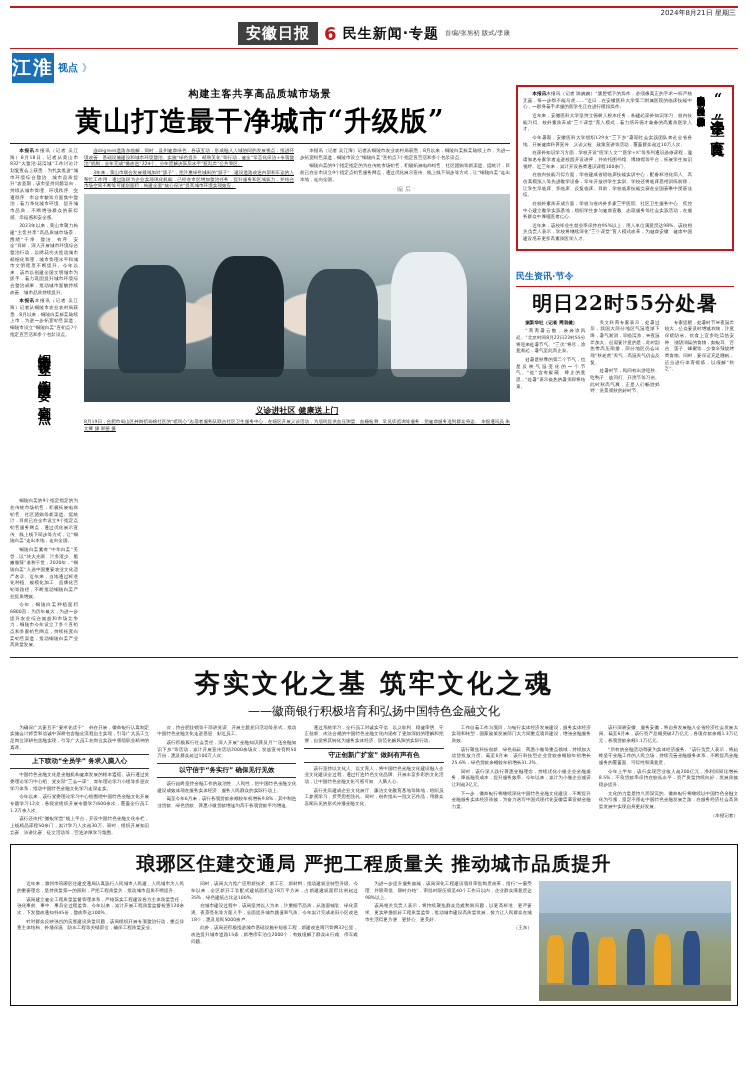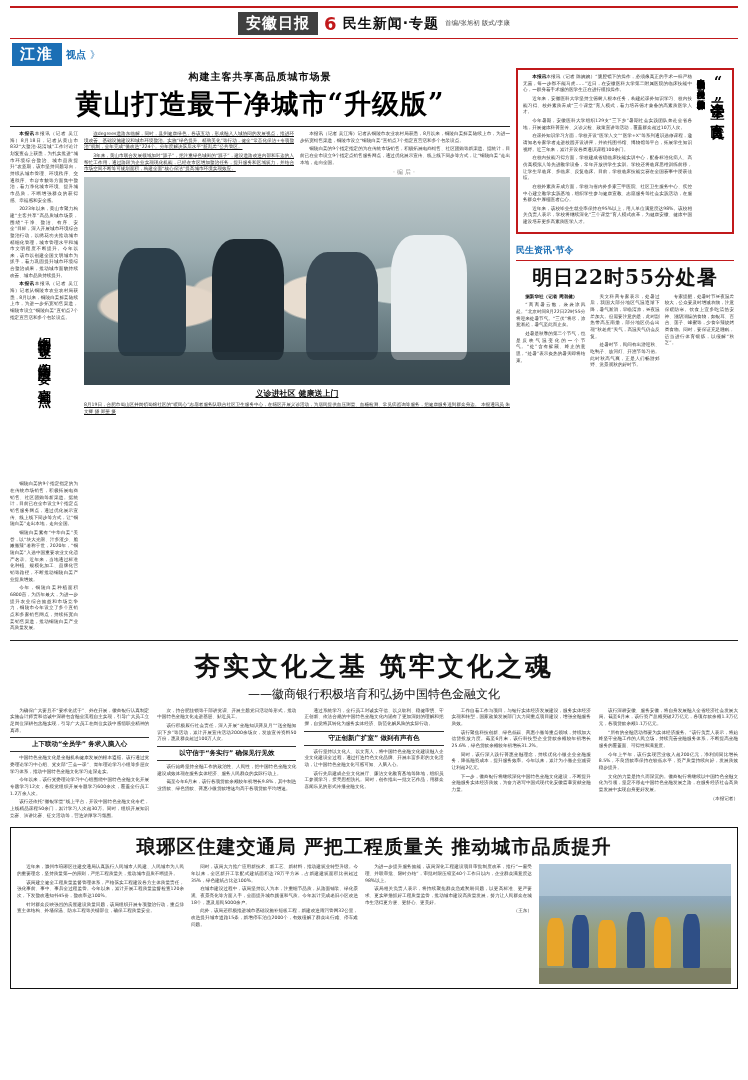--- a/index.html
+++ b/index.html
@@ -28,21 +28,21 @@
   .mast-top-rule { border-top:2px solid #c1191b; }
 
   
   .rule { border-top:1px solid #222; }
   .txt { font-size:4.6px; line-height:1.45; text-align:justify; color:#333; }
   .txt p { margin:0 0 2px 0; text-indent:2em; }
   .lbl { font-weight:bold; color:#111; }
 
   
   .jh-badge { display:flex; align-items:center; gap:4px; margin:4px 0 2px 2px; }
-  .jh-box { background:#1b6fb5; color:#fff; font-size:15px; font-weight:bold; padding:2px 8px; font-family:"DejaVu Serif","Liberation Serif",serif; letter-spacing:2px;}
+  .jh-box { background:#1b6fb5; color:#fff; font-size:19px; font-weight:bold; padding:2px 0; font-family:"DejaVu Serif","Liberation Serif",serif; letter-spacing:2px;}
   .jh-sub { font-size:10px; color:#1b6fb5; font-weight:bold; }
   .jh-arrow { color:#1b6fb5; font-size:10px; }
 
   
   .top-zone { display:flex; gap:6px; margin-top:2px; }
   .top-main { width:500px; }
   .top-right { width:218px; border:2px solid #c1191b; padding:4px 5px; }
 
   .kicker { text-align:center; font-size:10px; font-weight:bold; letter-spacing:1px; margin:2px 0 1px 0; color:#111;}
   .headline {
@@ -93,30 +93,31 @@
     text-align:center; font-size:6.5px; font-weight:bold; padding:2px 0; margin:3px 0;
   }
 
   
   .bot-box { border:1px solid #111; margin-top:6px; padding:4px 6px; }
   .bot-head { text-align:center; font-size:19px; font-weight:bold; letter-spacing:1px;
     font-family:"DejaVu Serif","Liberation Serif",serif; margin:2px 0 4px 0;}
   .bot-cols { display:flex; gap:7px; }
   .bot-cols > div { flex:1; }
   .photo.ph2 { height:120px; background:linear-gradient(180deg,#9fb7c9 0%,#6f8fa3 45%,#7a8468 100%); }
-  .small-head { font-size:9px; font-weight:bold; text-align:center; margin:10px 0 2px; }
+  .small-head { font-size:9px; font-weight:bold; text-align:center; margin:19px 0 2px; }
   .mini-title { font-size:12px; font-weight:bold; text-align:center; letter-spacing:1px; margin:3px 0; font-family:"DejaVu Serif","Liberation Serif",serif;}
   .sep-dots { text-align:center; font-size:6px; color:#888; letter-spacing:2px; }
 </style>
 </head>
 <body>
 
 <div class="page">
 
   <div class="mast-top-rule"></div>
+  <div class="mast-date">2024年8月21日 星期三</div>
   <div class="masthead">
     <div class="mast-center">
       <span class="paper-name">安徽日报</span>
       <span class="page-num">6</span>
       <span class="sec-name">民生新闻·专题</span>
       <span class="sec-sub">首编/张旭初   版式/李康</span>
     </div>
   </div>
   <div class="mast-rule"></div>
 

